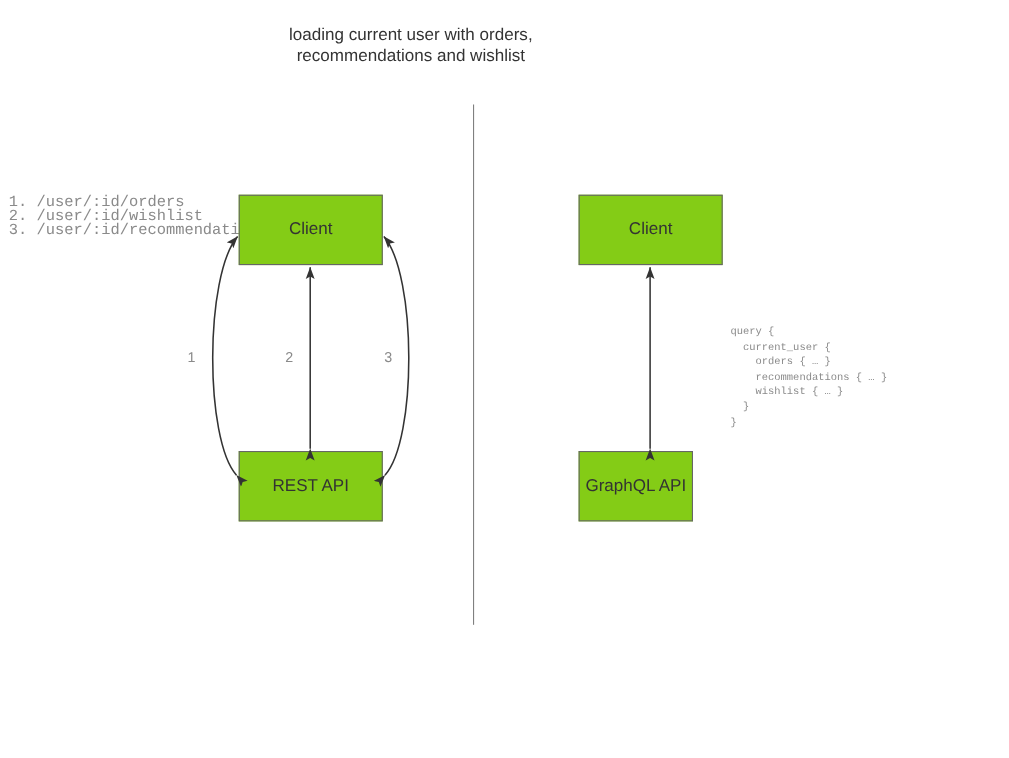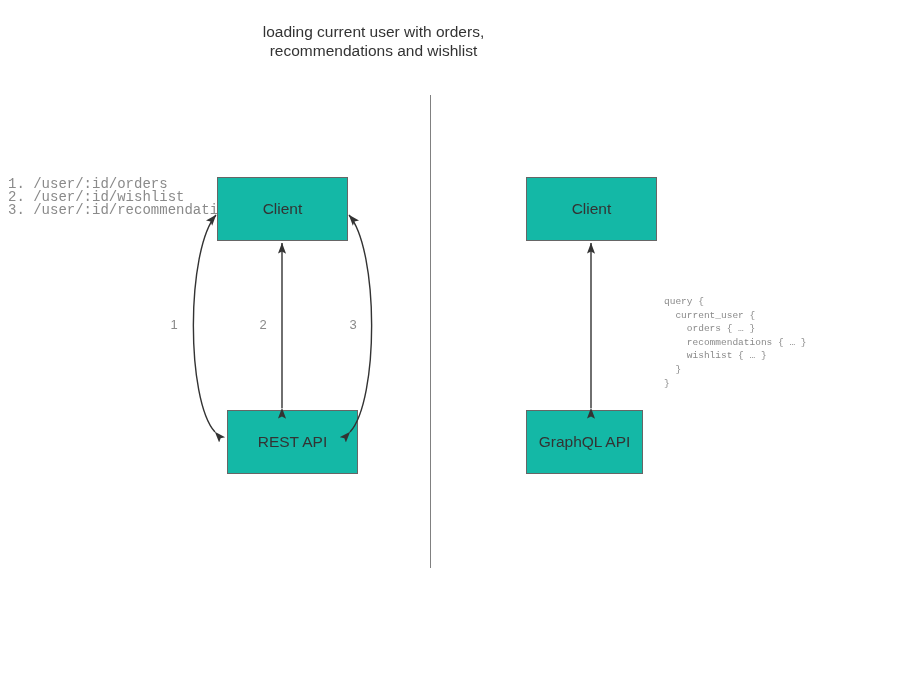--- a/index.html
+++ b/index.html
@@ -66,37 +66,37 @@
     line-height: 13.6px;
     color: #8a8a8a;
     white-space: pre;
     margin-top: 16px;
   }
 
   
   .node {
     position: absolute;
     box-sizing: border-box;
-    background: #14b8a6;
+    background: #84cc16;
     border: 1.4px solid #666666;
     display: flex;
     align-items: center;
     justify-content: center;
     font-size: 15.5px;
     color: #333333;
     font-family: "Liberation Sans", sans-serif;
   }
   .node-label {
     pointer-events: none;
   }
 
   #node-client-rest   { left: 217px; top: 177px; width: 131px; height: 64px; }
-  #node-rest-api      { left: 227px; top: 410px; width: 131px; height: 64px; justify-content: center; }
+  #node-rest-api      { left: 217px; top: 410px; width: 131px; height: 64px; justify-content: center; }
   #node-client-gql    { left: 526px; top: 177px; width: 131px; height: 64px; }
-  #node-graphql-api   { left: 526px; top: 410px; width: 117px; height: 64px; }
+  #node-graphql-api   { left: 526px; top: 410px; width: 104px; height: 64px; }
 
   
   .arrows {
     position: absolute;
     left: 0;
     top: 0;
     width: 917px;
     height: 689px;
     overflow: visible;
   }

